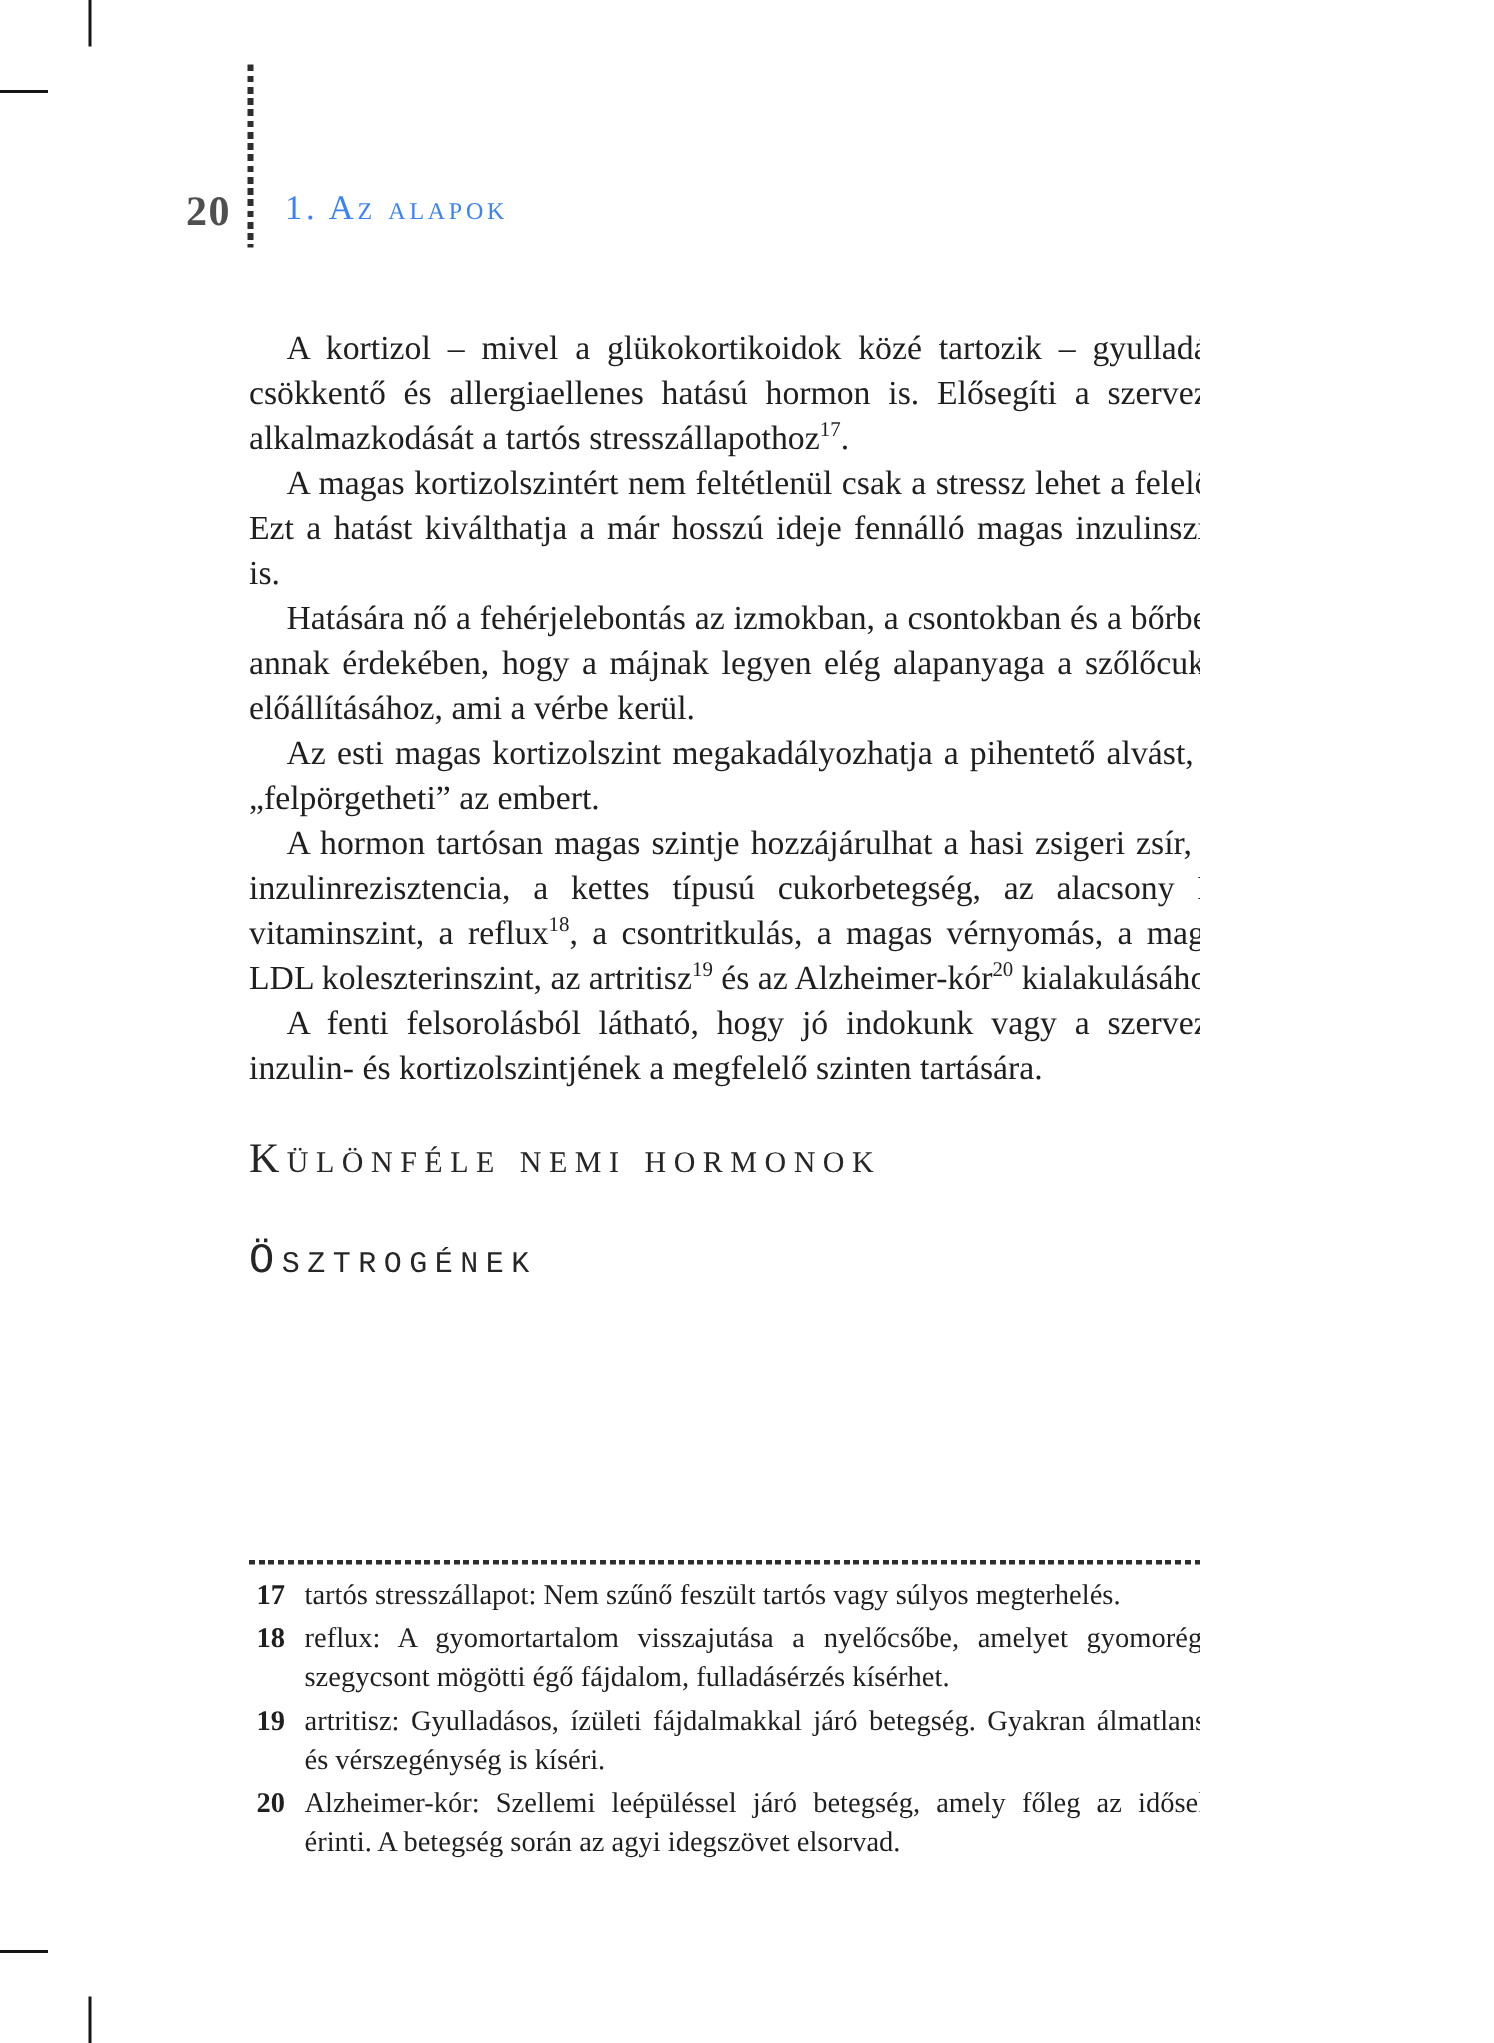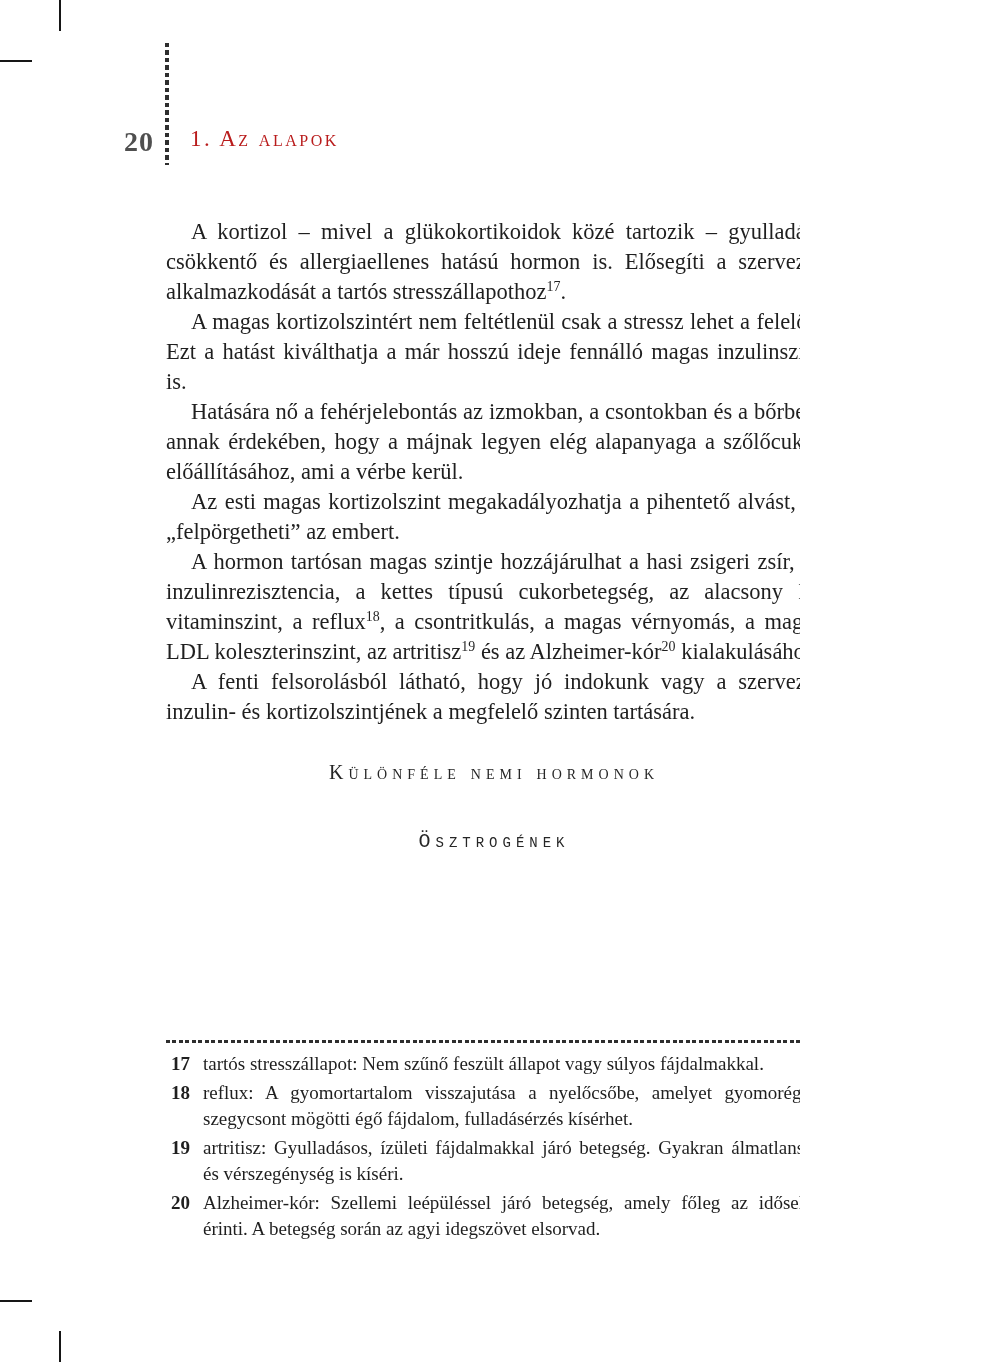--- a/index.html
+++ b/index.html
@@ -30,36 +30,36 @@
     text-align: right; font-size: 28px; font-weight: bold;
     color: #4f4f4f; letter-spacing: 1px;
   }
   .head-vrule {
     position: absolute; left: 165px; top: 43px; width: 4px; height: 122px;
     background-image: repeating-linear-gradient(180deg, #2e2e2e 0 4.5px, transparent 4.5px 7.5px);
   }
   .chapter-title {
     position: absolute; left: 190px; top: 126px;
     font-variant: small-caps; font-size: 23px; letter-spacing: 2.5px;
-    color: #b91c1c;
+    color: #3b82f6;
   }
 
   
   .text-block {
     position: absolute; left: 166px; top: 217px; width: 656px;
     font-size: 22.5px; line-height: 30px; text-align: justify;
   }
   .text-block p { margin: 0; text-indent: 25px; }
   .text-block sup { font-size: 0.62em; line-height: 0; vertical-align: super; }
   .text-block em { font-style: italic; }
 
   .section-heading {
-    margin: 29px 0 6px; text-align: center; text-indent: 0;
+    margin: 29px 0 6px; text-align: left; text-indent: 0;
     font-weight: normal; font-variant: small-caps;
-    font-size: 20px; line-height: 33px; letter-spacing: 5px;
+    font-size: 28px; line-height: 33px; letter-spacing: 5px;
     color: #262626;
   }
   .section-heading.tight { margin: 36px 0 7px; font-family: Liberation Mono, monospace; }
 
   
   .footnotes {
     position: absolute; left: 166px; top: 1040px; width: 656px;
     font-size: 19px; line-height: 26px;
   }
   .fn-rule {
@@ -102,21 +102,21 @@
     <h2 class="section-heading">Különféle nemi hormonok</h2>
 
     <h2 class="section-heading tight">Ösztrogének</h2>
   </main>
 
   <footer class="footnotes">
     <div class="fn-rule"></div>
     <ol class="fn-list">
       <li class="footnote">
         <span class="fn-num">17</span>
-        <span class="fn-text">tartós stresszállapot: Nem szűnő feszült állapot vagy súlyos fájdalmakkal.</span>
+        <span class="fn-text">tartós stresszállapot: Nem szűnő feszült tartós vagy súlyos megterhelés.</span>
       </li>
       <li class="footnote">
         <span class="fn-num">18</span>
         <span class="fn-text">reflux: A gyomortartalom visszajutása a nyelőcsőbe, amelyet gyomorégés, szegycsont mögötti égő fájdalom, fulladásérzés kísérhet.</span>
       </li>
       <li class="footnote">
         <span class="fn-num">19</span>
         <span class="fn-text">artritisz: Gyulladásos, ízületi fájdalmakkal járó betegség. Gyakran álmatlanság és vérszegénység is kíséri.</span>
       </li>
       <li class="footnote">

